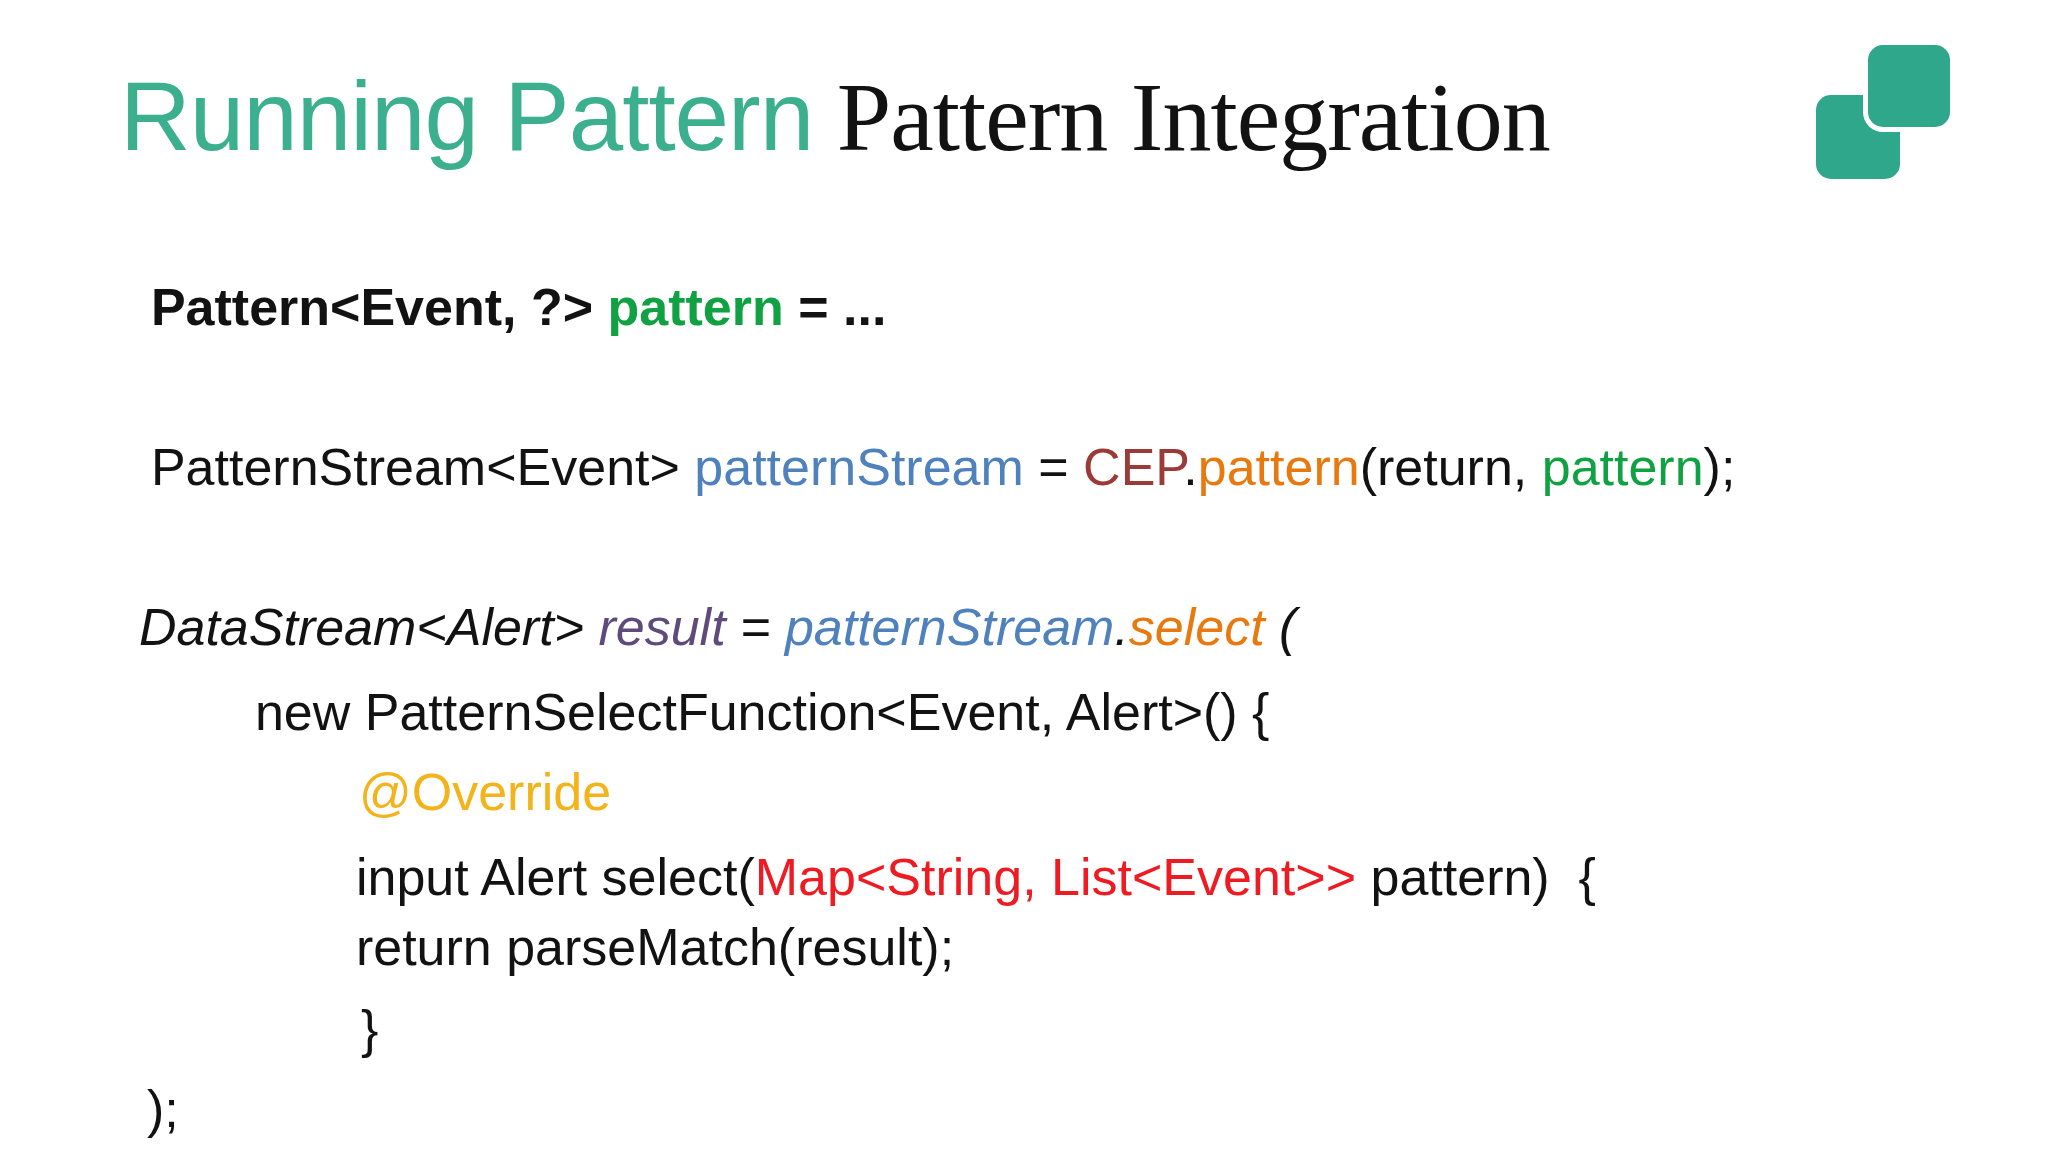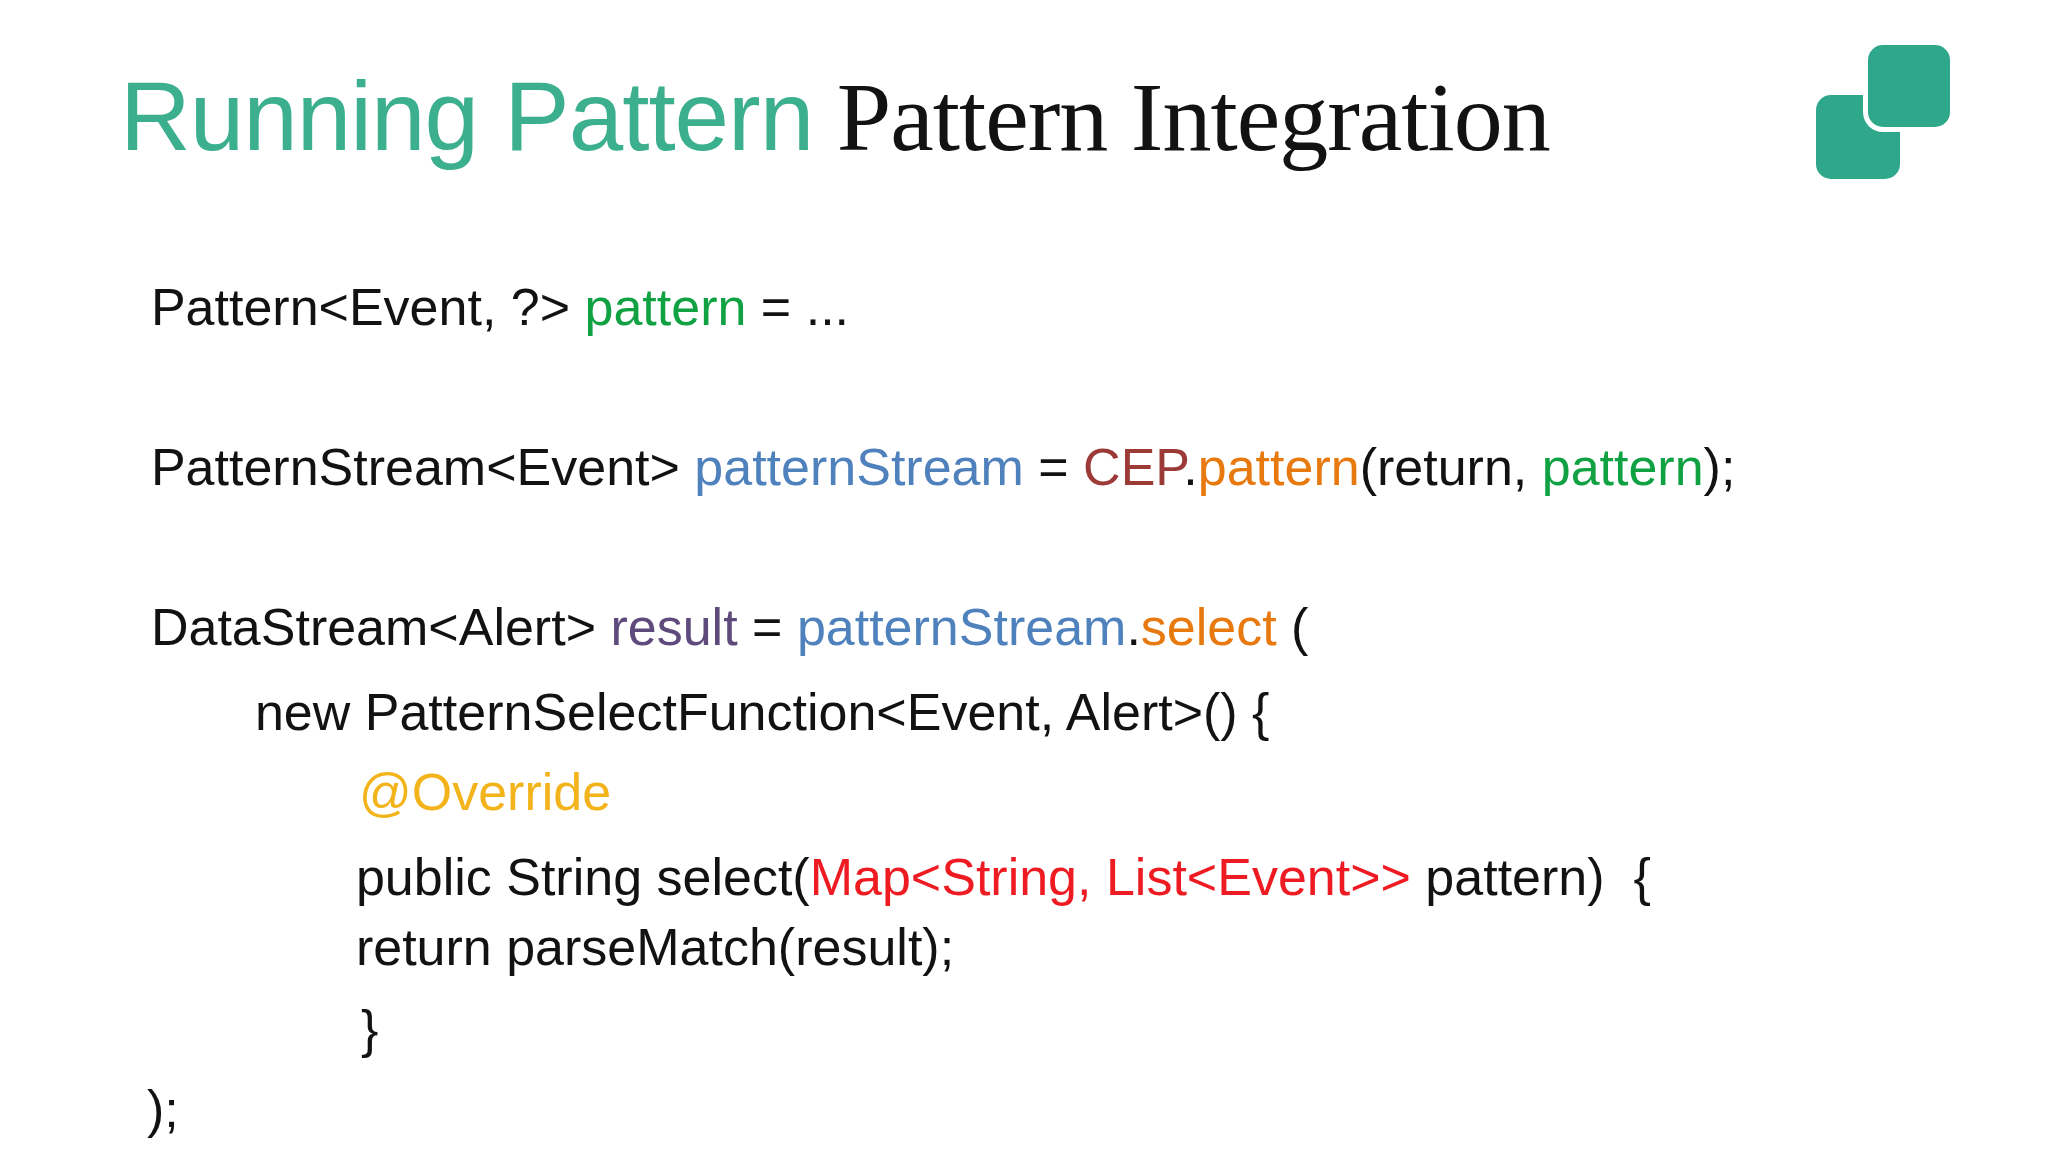--- a/index.html
+++ b/index.html
@@ -59,23 +59,23 @@
     box-shadow: 0 0 0 5px #ffffff;
   }
 
   
   .code-line {
     position: absolute;
     font-size: 52px;
     line-height: 1.2;
     white-space: pre;
   }
-  .l1 { top: 214px;  left: 122px; }
+  .l1 { top: 214px;  left: 122px; font-weight: bold; }
   .l2 { top: 374px;  left: 122px; }
-  .l3 { top: 534px;  left: 122px; }
+  .l3 { top: 534px;  left: 110px; font-style: italic; }
   .l4 { top: 619px;  left: 226px; }
   .l5 { top: 699px;  left: 330px; }
   .l6 { top: 784px;  left: 327px; }
   .l7 { top: 854px;  left: 327px; }
   .l8 { top: 936px;  left: 332px; }
   .l9 { top: 1016px; left: 118px; }
 
   .c-black  { color: var(--c-black,  #121212); }
   .c-green  { color: var(--c-green,  #10a242); }
   .c-blue   { color: var(--c-blue,   #4f81bd); }
@@ -109,21 +109,21 @@
 
 <div class="code-line l4">
   <span class="c-black">new PatternSelectFunction&lt;Event, Alert&gt;() {</span>
 </div>
 
 <div class="code-line l5">
   <span class="c-gold">@Override</span>
 </div>
 
 <div class="code-line l6">
-  <span class="c-black">public String select(</span><span class="c-red">Map&lt;String, List&lt;Event&gt;&gt;</span><span class="c-black"> pattern)  {</span>
+  <span class="c-black">input Alert select(</span><span class="c-red">Map&lt;String, List&lt;Event&gt;&gt;</span><span class="c-black"> pattern)  {</span>
 </div>
 
 <div class="code-line l7">
   <span class="c-black">return parseMatch(result);</span>
 </div>
 
 <div class="code-line l8">
   <span class="c-black">}</span>
 </div>
 

